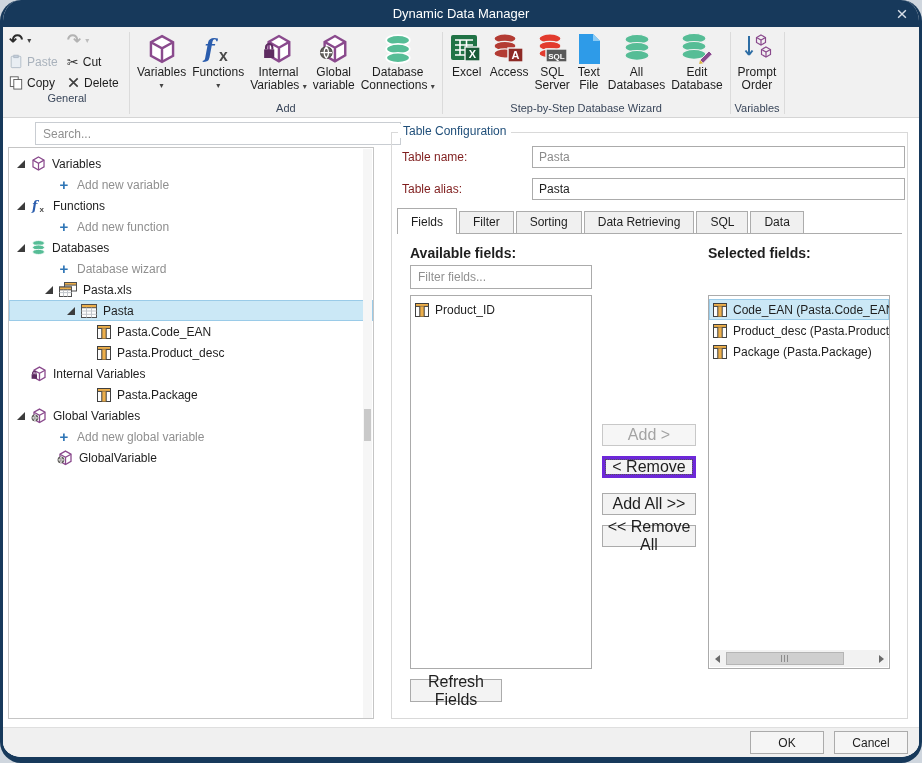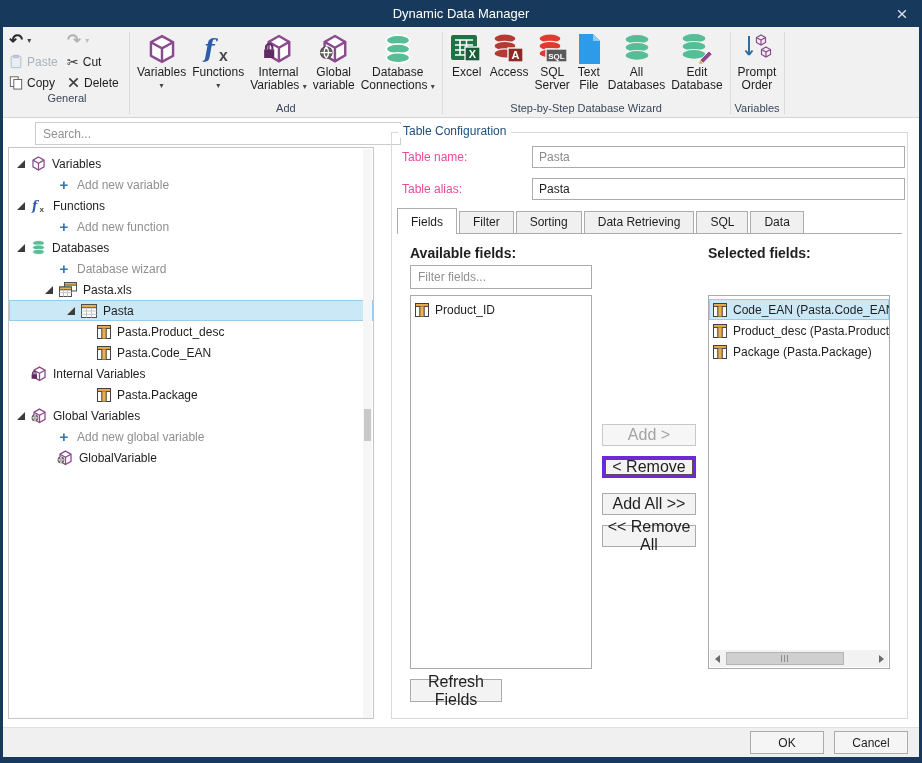--- a/index.html
+++ b/index.html
@@ -2,20 +2,21 @@
 <html><head>
 <meta charset="utf-8">
 <style>
   * { box-sizing: border-box; margin:0; padding:0; }
   html,body { background:#cfd6de; }
   body { font-family:"Liberation Sans","DejaVu Sans",sans-serif; }
   .window{
     position:relative; width:922px; height:763px; background:#fff;
     border-left:3px solid #17395B; border-right:3px solid #17395B; border-bottom:6px solid #17395B;
     overflow:hidden;
+    border-radius:21px;
   }
   
   .titlebar{ position:absolute; left:-3px; top:0; width:922px; height:27px; background:#17395B; display:flex; align-items:center; justify-content:center; }
   .titlebar .title{ color:#FFFFFF; font-size:13px; }
   .close-btn{ position:absolute; right:10px; top:5px; width:20px; height:18px; display:flex; align-items:center; justify-content:center; cursor:default; }
   
   .ribbon{ position:absolute; left:0; top:27px; width:916px; height:91px; background:#F1F1F1; border-bottom:1px solid #D5D5D5; display:flex; padding:2px 2px 0 2px; }
   .rgroup{ display:flex; flex-direction:column; padding:0 4px; }
   .rgroup .grow{ display:flex; align-items:flex-start; flex:1; }
   .glabel{ text-align:center; font-size:11px; color:#39465A; padding:1px 0 3px; }
@@ -40,21 +41,21 @@
   .trow.link{ color:#8F8F8F; }
   .exp{ width:8px; height:8px; border-style:solid; border-width:0 0 8px 8px; border-color:transparent transparent #3C3C3C transparent; flex:0 0 auto; }
   .exp.blank{ border-color:transparent; }
   .plus{ color:#2E75B6; font-weight:bold; font-size:15px; width:14px; text-align:center; line-height:14px; }
   .ti{ flex:0 0 auto; }
   .vsb{ position:absolute; right:1px; top:1px; width:9px; height:570px; background:#F6F6F6; }
   .vsb .thumb{ position:absolute; left:1px; top:260px; width:7px; height:32px; background:#C9C9C9; }
   
   .groupbox{ position:absolute; left:388px; top:13px; width:517px; height:587px; border:1px solid #D9D9D9; }
   .legend{ position:absolute; top:-9px; left:6px; background:#fff; padding:0 5px; color:#1F4E79; font-size:12px; }
-  .frow-label{ position:absolute; font-size:12px; color:#ec4899; }
+  .frow-label{ position:absolute; font-size:12px; color:#7f1d1d; }
   .tinput{ position:absolute; left:140px; width:373px; height:22px; border:1px solid #ABABAB; font-size:12px; padding:0 6px; font-family:inherit; }
   .tabs{ position:absolute; left:5px; top:76px; width:505px; height:25px; display:flex; align-items:flex-end; border-bottom:1px solid #ACACAC; }
   .tab{ height:22px; line-height:21px; padding:0 13px; background:#F0F0F0; border:1px solid #ACACAC; border-bottom:none; margin-right:2px; font-size:12px; color:#1E1E1E; }
   .tab.active{ height:26px; line-height:26px; background:#fff; margin-bottom:-1px; position:relative; z-index:2; }
   .panel-label{ position:absolute; font-size:14px; color:#1E1E1E;font-weight:bold; }
   .finput{ position:absolute; left:18px; top:132px; width:182px; height:24px; border:1px solid #ABABAB; font-size:12px; padding:0 7px; font-family:inherit; }
   .finput::placeholder{ color:#909090; }
   .flist{ position:absolute; border:1px solid #ABABAB; background:#fff; overflow:hidden;text-align:center; }
   .flist.avail{ left:18px; top:162px; width:182px; height:374px; }
   .flist.seld{ left:316px; top:162px; width:182px; height:374px; }
@@ -423,28 +424,28 @@
           <svg class="ti" width="16" height="14">
               <use href="#i-table"></use>
             </svg>
           <span>Pasta</span>
         </div>
         <div class="trow" style="padding-left:74px">
           <span class="exp blank"></span>
           <svg class="ti" width="14" height="14">
               <use href="#i-field"></use>
             </svg>
-          <span>Pasta.Product_desc</span>
+          <span>Pasta.Code_EAN</span>
         </div>
         <div class="trow" style="padding-left:74px">
           <span class="exp blank"></span>
           <svg class="ti" width="14" height="14">
               <use href="#i-field"></use>
             </svg>
-          <span>Pasta.Code_EAN</span>
+          <span>Pasta.Product_desc</span>
         </div>
         <div class="trow" style="padding-left:8px">
           <span class="exp blank"></span>
           <svg class="ti" width="16" height="16">
               <use href="#i-cube-lock"></use>
             </svg>
           <span>Internal Variables</span>
         </div>
         <div class="trow" style="padding-left:74px">
           <span class="exp blank"></span>

